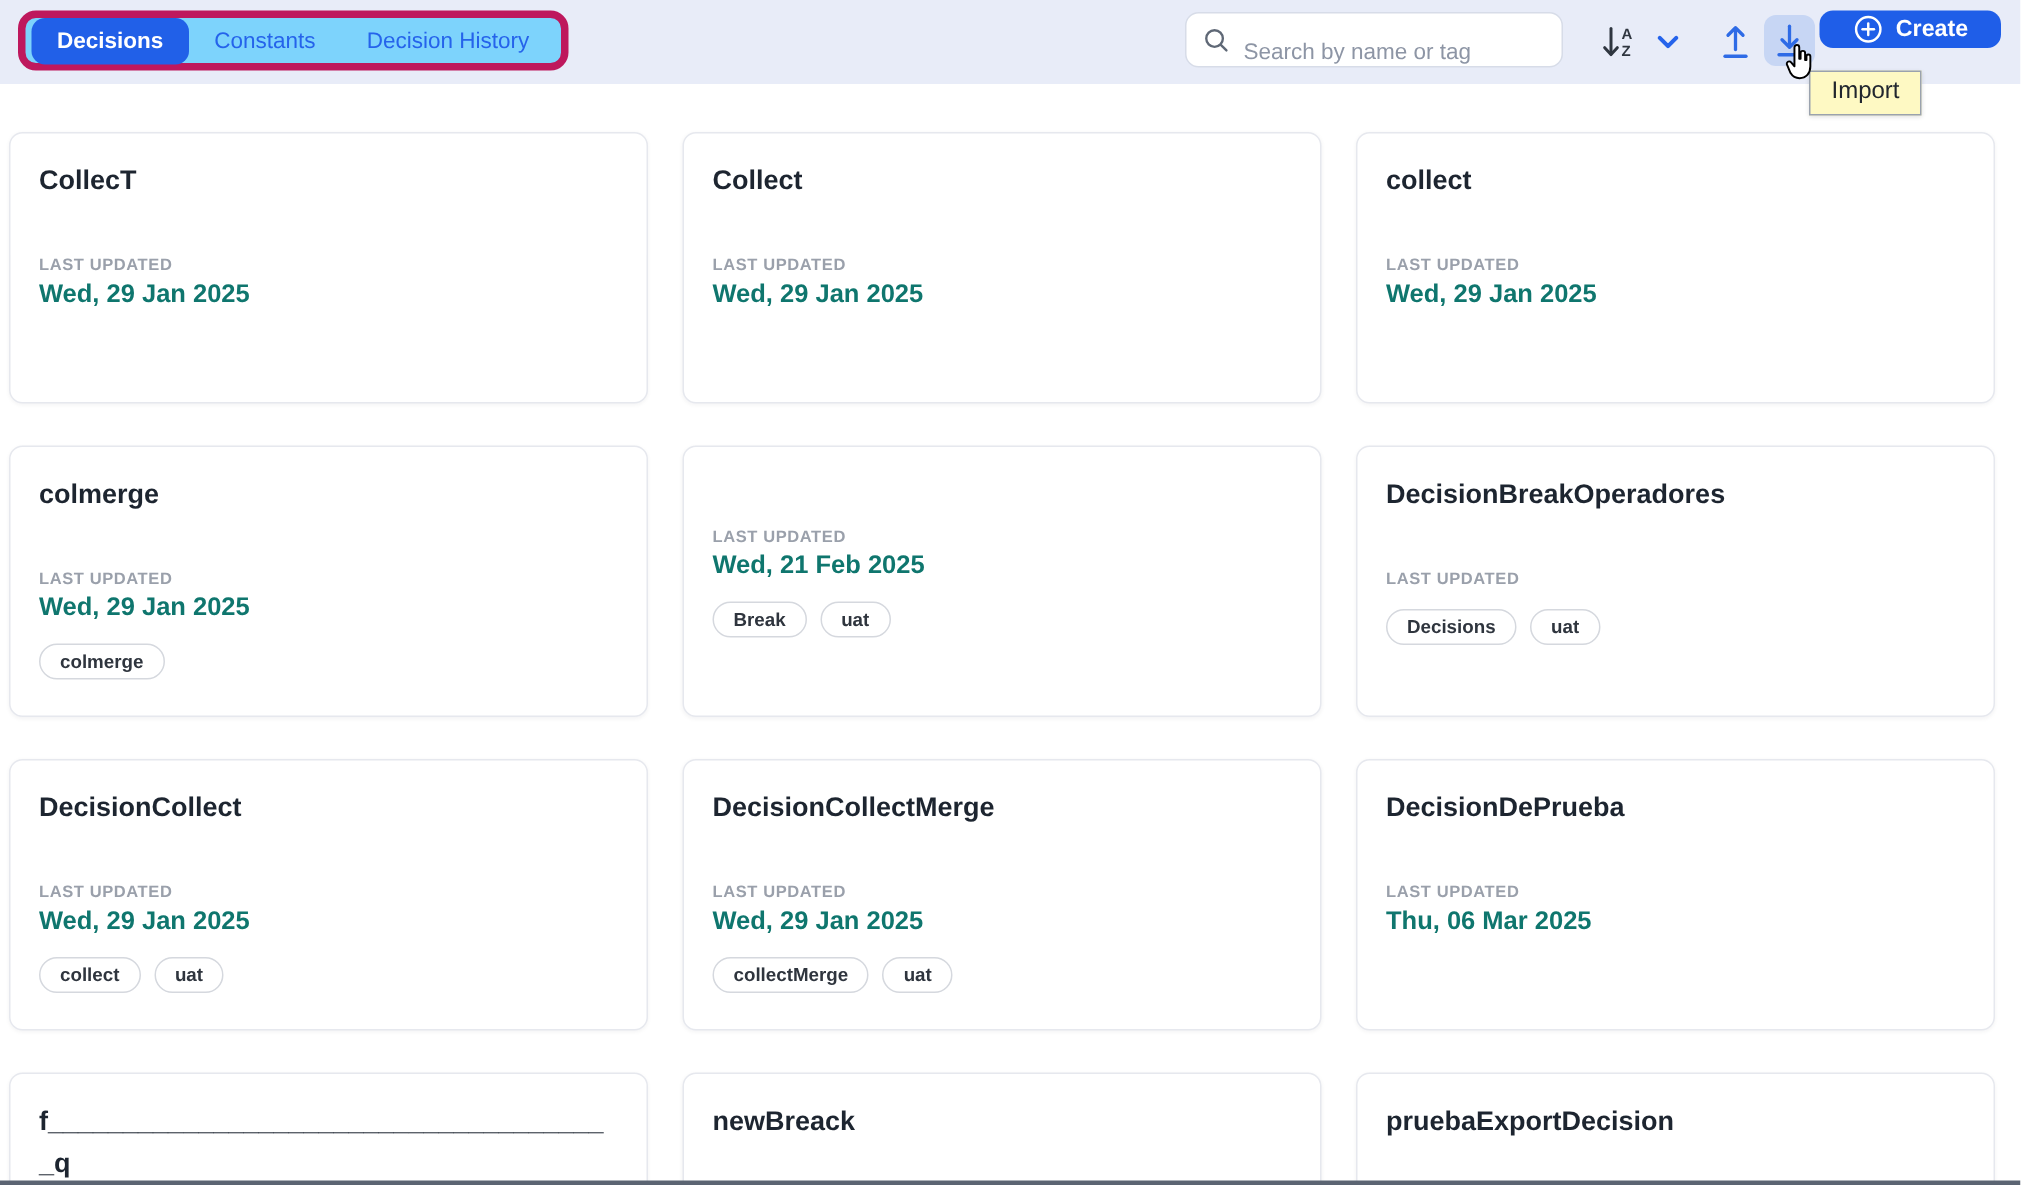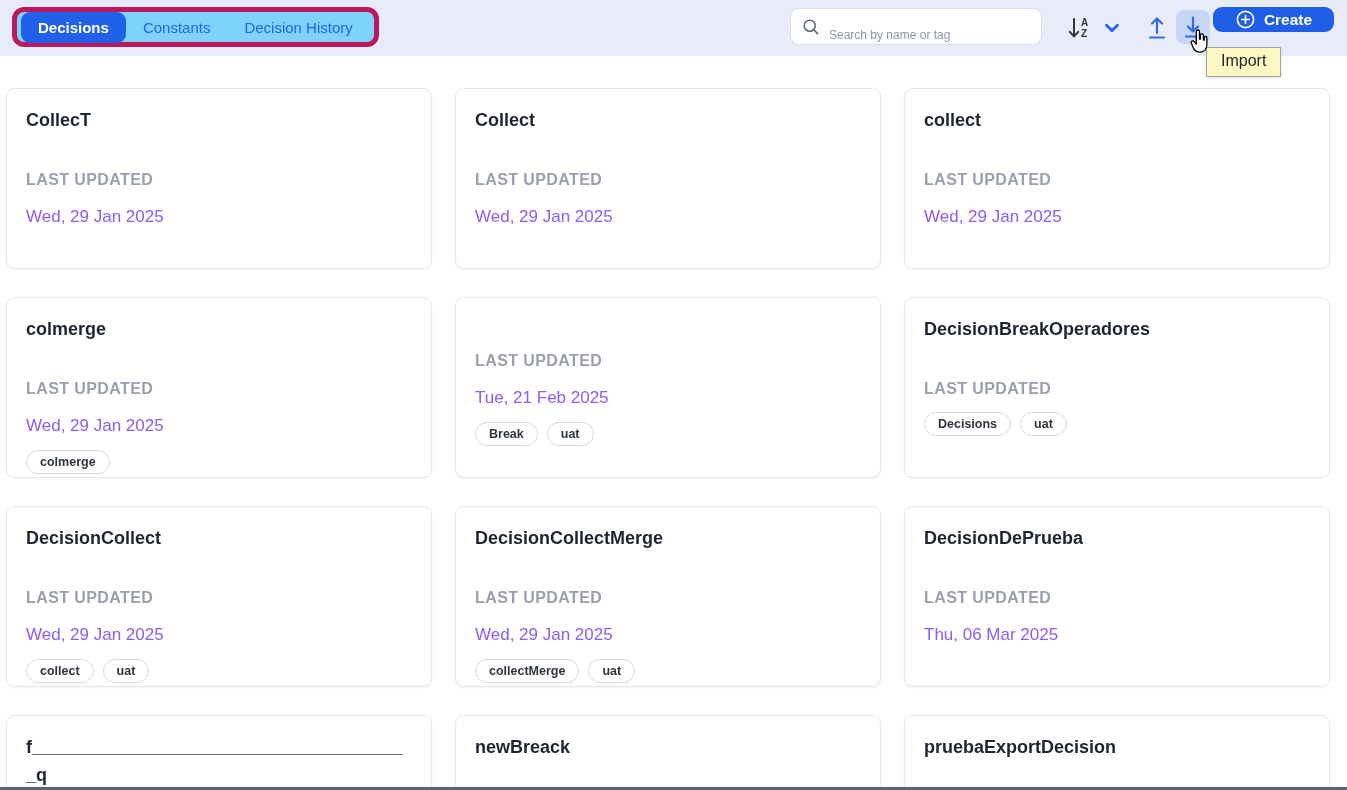--- a/index.html
+++ b/index.html
@@ -51,21 +51,21 @@
     border: 1px solid #d7dce8;
     border-radius: 9px;
     display: flex;
     align-items: center;
     padding: 0 10px;
   }
   .searchbox svg { flex: 0 0 auto; margin-right: 9px; }
   .searchbox input {
     border: none; outline: none;
     font-family: "Liberation Sans", sans-serif;
-    font-size: 12px;
+    font-size: 15px;
     color: #6d28d9;
     width: 100%;
     background: transparent;
     margin-top: 16px;
   }
   .searchbox input::placeholder { color: #8d95a5; }
 
   .iconbtn {
     position: absolute;
     display: flex;
@@ -138,29 +138,30 @@
   }
   .card-title {
     font-size: 18px;
     font-weight: 700;
     color: #1d2530;
     line-height: 28px;
     word-break: break-all;
   }
   .meta-label {
     margin-top: 37px;
-    font-size: 16px;
+    font-size: 11px;
     font-weight: 700;
     letter-spacing: 0.4px;
     color: #9aa0ab;
   }
   .meta-date {
-    margin-top: 18px;
+    margin-top: 3px;
     font-size: 17px;
-    color: #8b5cf6;
+    color: #0f766e;
+    font-weight: bold;
   }
   .tags {
     margin-top: 14px;
     display: flex;
     gap: 9px;
   }
   .tag {
     display: inline-flex;
     align-items: center;
     border: 1px solid #d5d8de;
@@ -273,21 +274,21 @@
     <div class="card-title">colmerge</div>
     <div class="meta-label">LAST UPDATED</div>
     <div class="meta-date">Wed, 29 Jan 2025</div>
     <div class="tags">
       <span class="tag">colmerge</span>
     </div>
   </div>
 
   <div class="card">
     <div class="meta-label">LAST UPDATED</div>
-    <div class="meta-date">Tue, 21 Feb 2025</div>
+    <div class="meta-date">Wed, 21 Feb 2025</div>
     <div class="tags">
       <span class="tag">Break</span>
       <span class="tag">uat</span>
     </div>
   </div>
 
   <div class="card">
     <div class="card-title">DecisionBreakOperadores</div>
     <div class="meta-label">LAST UPDATED</div>
     <div class="tags">

